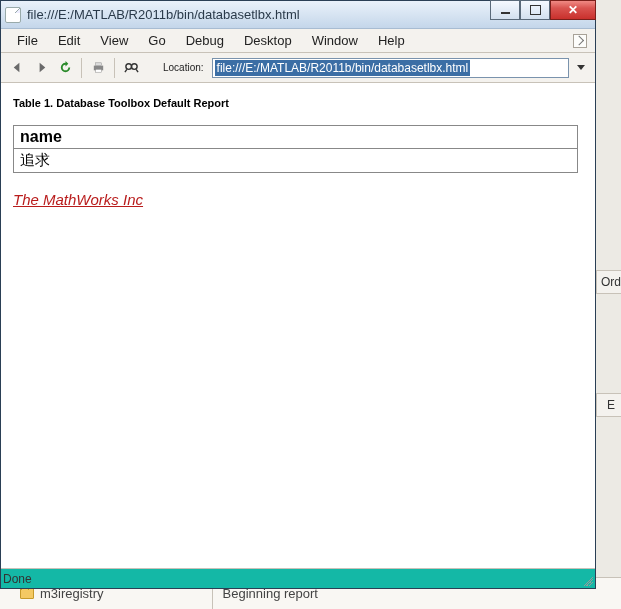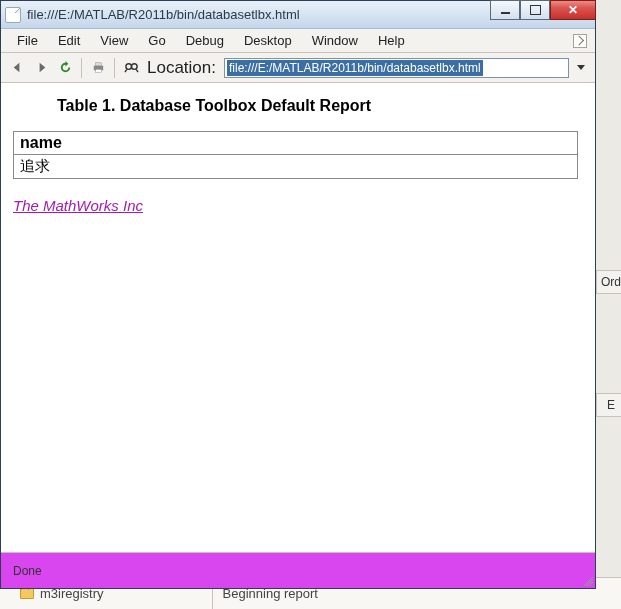--- a/index.html
+++ b/index.html
@@ -118,23 +118,23 @@
     width: 20px; height: 20px;
     display: flex; align-items: center; justify-content: center;
     color: #555;
     cursor: default;
   }
   .tool-btn svg { width: 15px; height: 15px; }
   .tool-sep {
     width: 1px; height: 20px; background: #c8c2b8; margin: 0 2px;
   }
   .loc-label {
-    font-size: 17px;
+    font-size: 10px;
     color: #222;
-    margin: 0 4px 0 2px;
+    margin: 0 4px 0 18px;
   }
   .loc-field {
     flex: 1;
     height: 20px;
     border: 1px solid #7a93ad;
     background: #fff;
     display: flex;
     align-items: center;
     padding: 0 2px;
     font-size: 12px;
@@ -155,26 +155,25 @@
   }
   
   .content {
     flex: 1;
     background: #fff;
     padding: 14px 12px;
     overflow: auto;
     position: relative;
   }
   .content h3 {
-    font-size: 16px;
+    font-size: 11px;
     font-weight: bold;
     margin-bottom: 16px;
     font-family: Arial, sans-serif;
     color: #000;
-    margin-left: 44px;
   }
   table.data {
     width: 565px;
     border-collapse: collapse;
     margin-bottom: 18px;
     padding-left: 34px;
   }
   table.data th, table.data td {
     border: 1px solid #888;
     padding: 2px 6px;
@@ -182,34 +181,34 @@
     font-size: 15px;
     font-family: "Microsoft YaHei", Arial, sans-serif;
   }
   table.data th {
     font-weight: bold;
     font-size: 16px;
     background: #fff;
     font-family: Arial, sans-serif;
   }
   .footer-link {
-    color: #a21caf;
+    color: #b91c1c;
     font-style: italic;
     text-decoration: underline;
     font-size: 15px;
     font-family: Arial, sans-serif;
   }
   
   .statusbar {
-    height: 36px;
-    background: #d946ef;
+    height: 20px;
+    background: #14b8a6;
     border-top: 1px solid #c8c2b8;
     display: flex;
     align-items: center;
-    padding: 0 12px;
+    padding: 0 2px;
     font-size: 12px;
     color: #333;
     position: relative;
   }
   .statusbar .grip {
     position: absolute; right: 2px; bottom: 2px;
     width: 12px; height: 12px;
     background:
       linear-gradient(135deg, transparent 60%, #999 60%, #999 65%, transparent 65%),
       linear-gradient(135deg, transparent 70%, #999 70%, #999 75%, transparent 75%),

